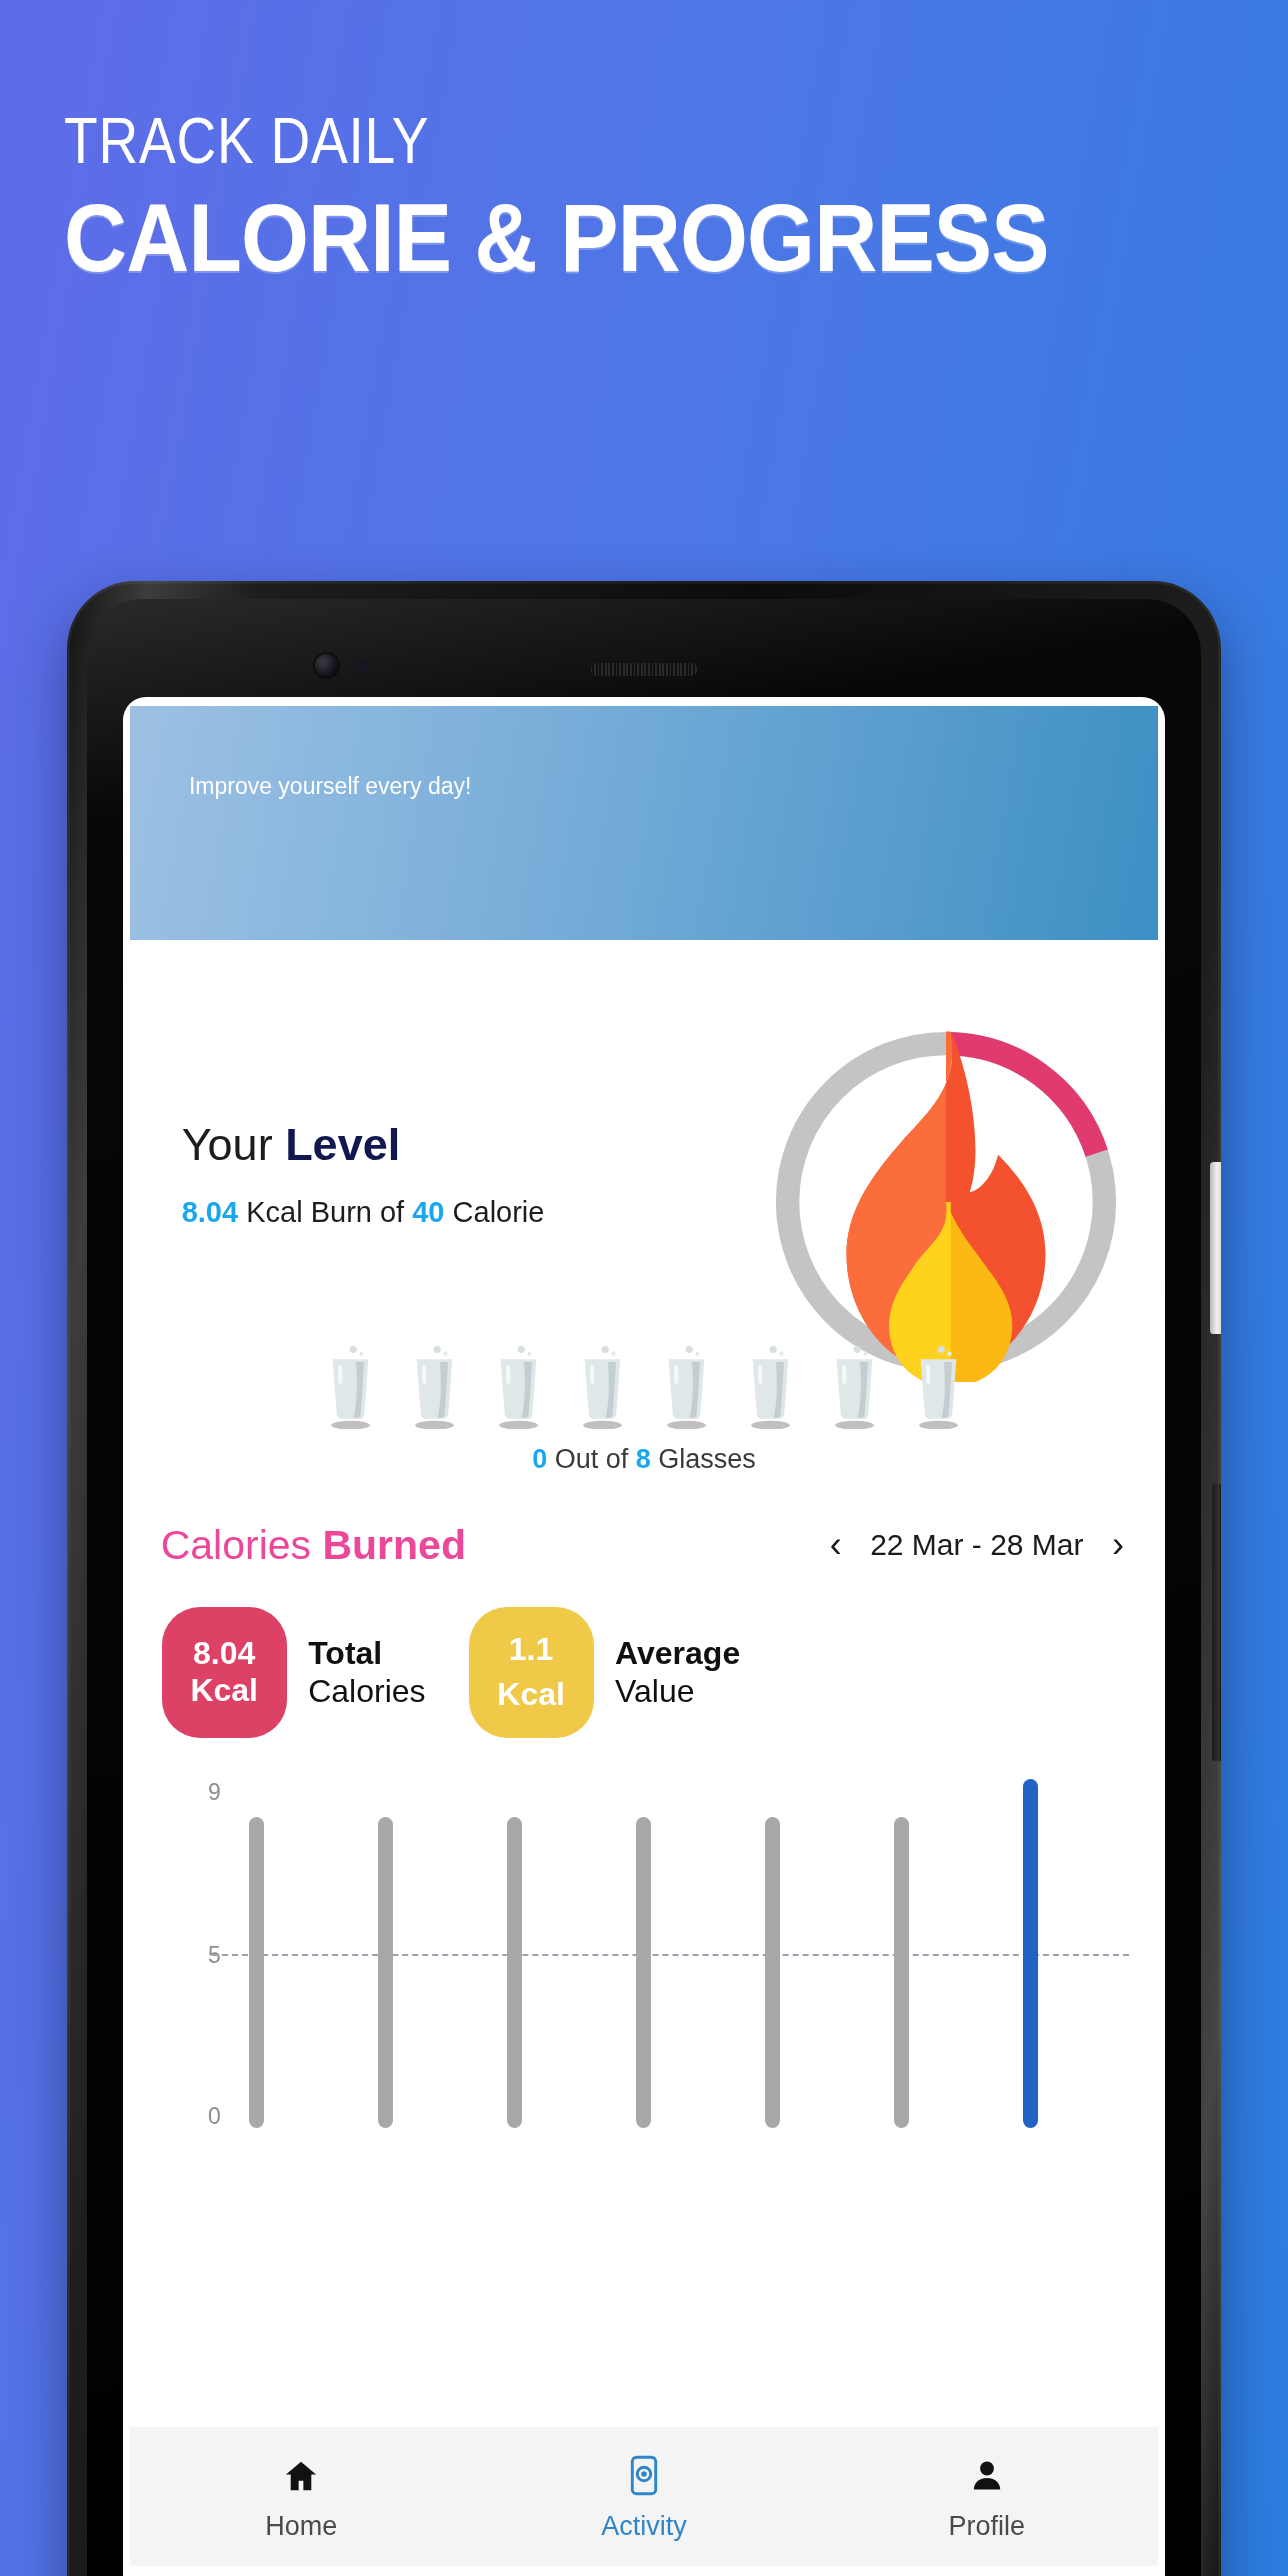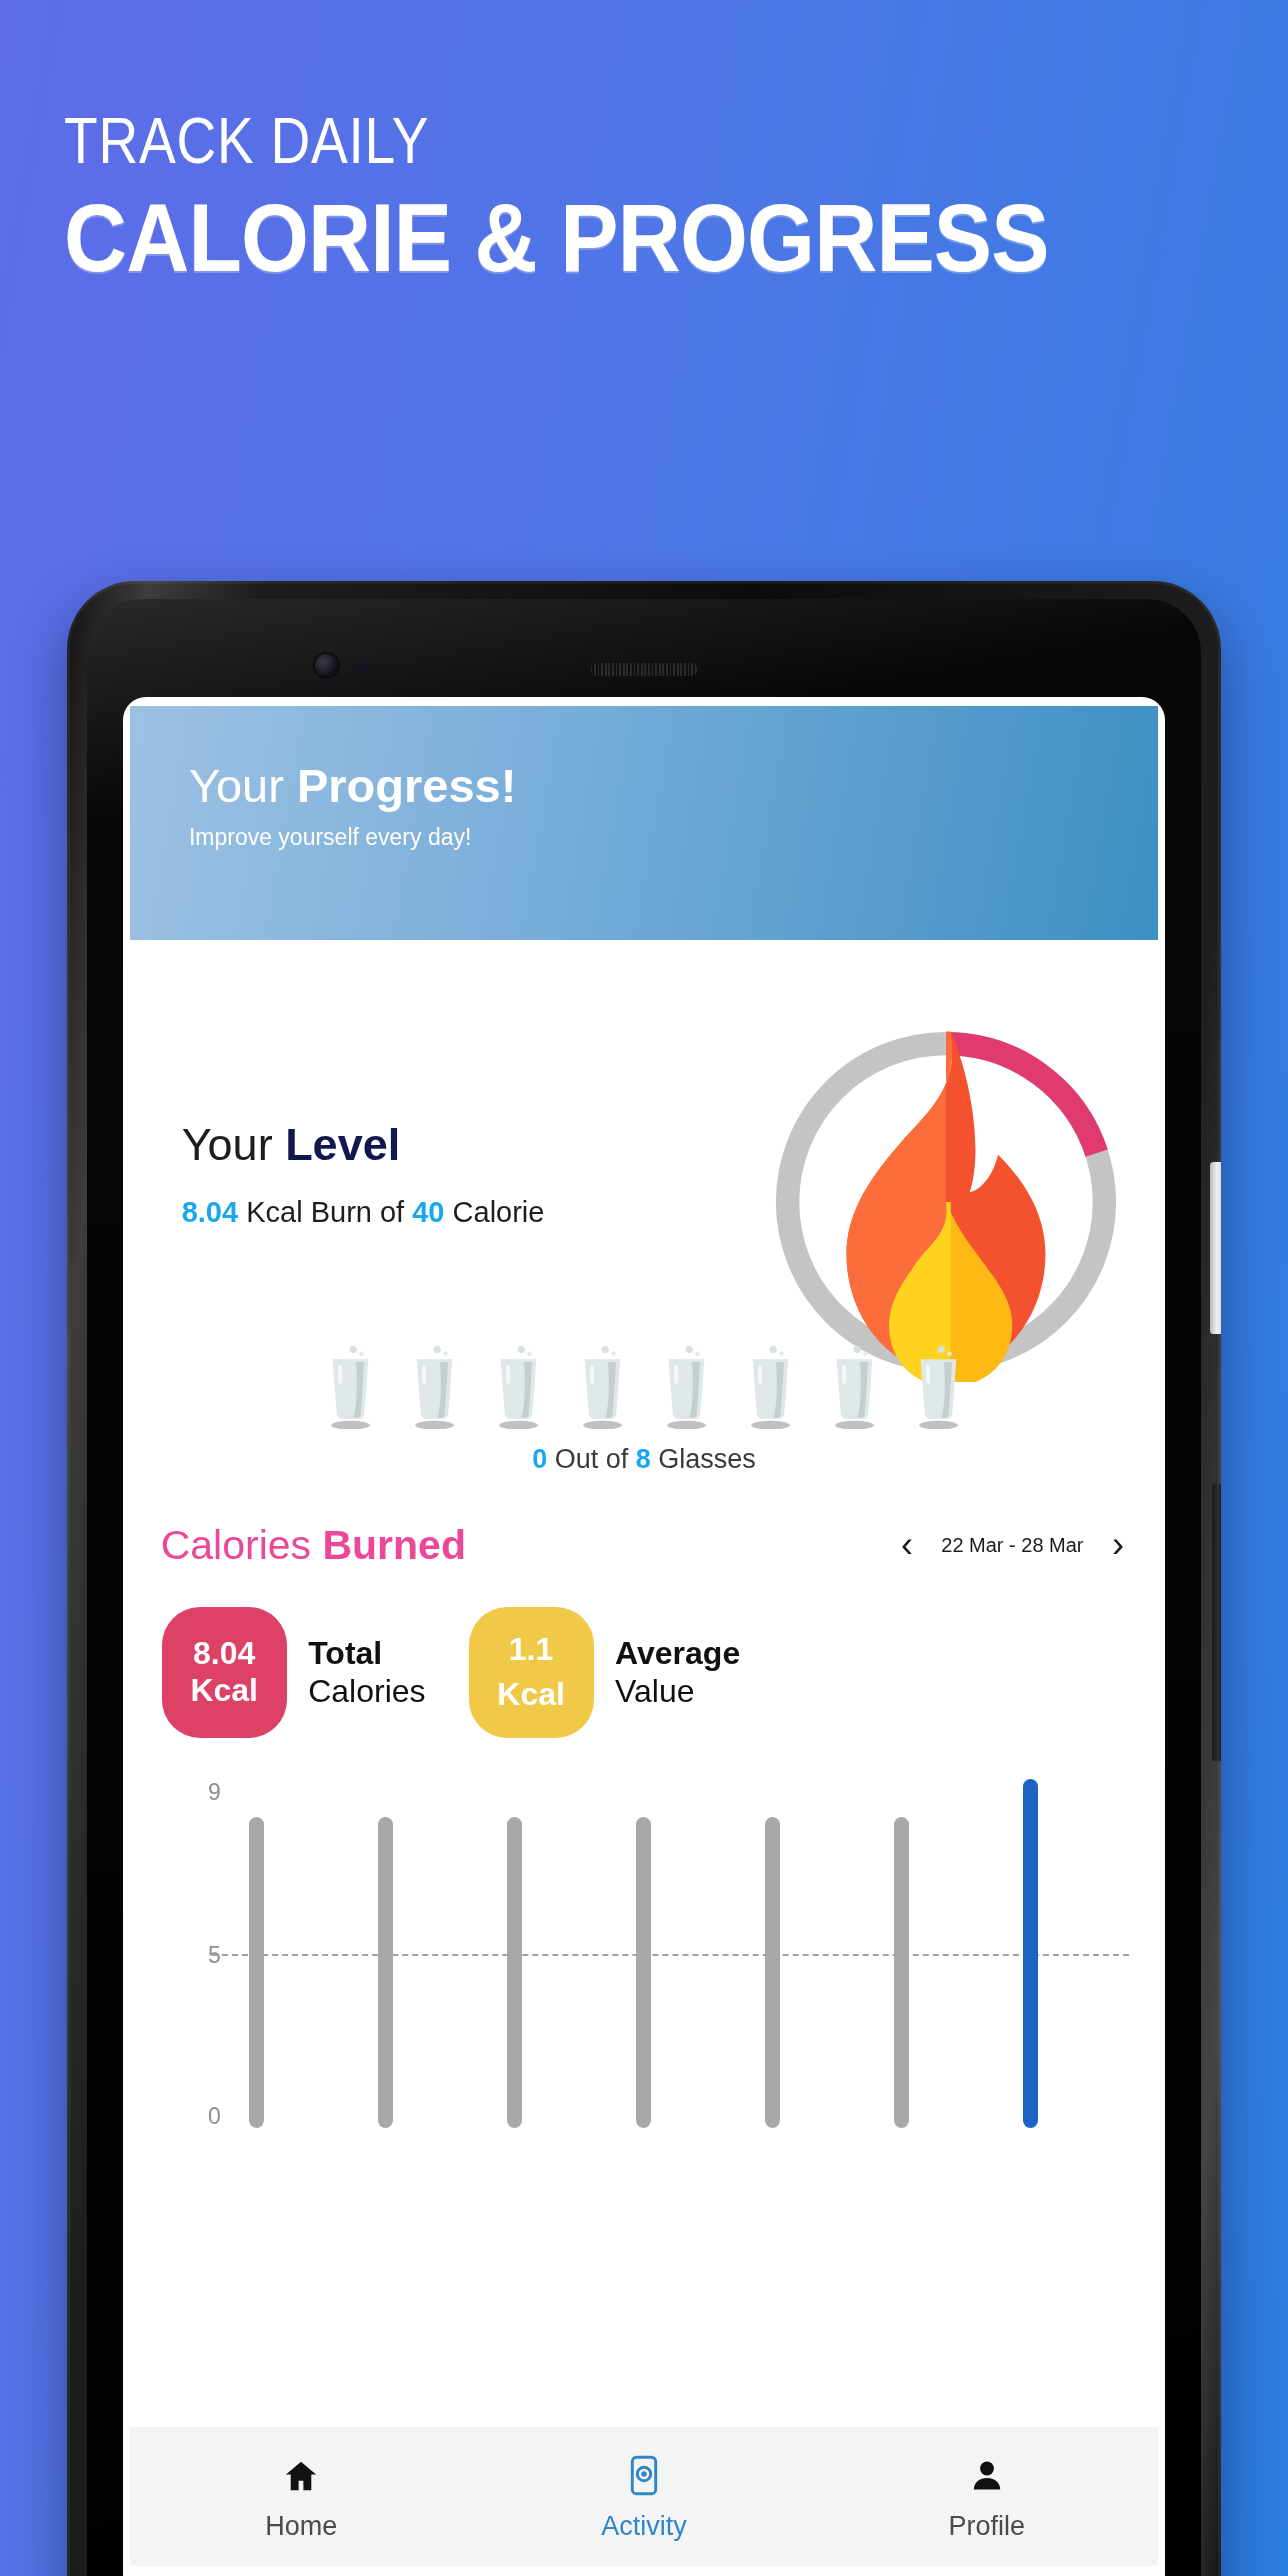--- a/index.html
+++ b/index.html
@@ -103,21 +103,21 @@
   .glass-caption b { color:#1aa7f0; font-weight:700; }
 
   
   .cal-head {
     display:flex; align-items:center; margin-top:47px; padding:0 36px 0 38px;
   }
   .cal-title { font-size:41px; color:#ec4899; font-weight:400; white-space:nowrap; }
   .cal-title b { font-weight:700; }
   .date-nav { display:flex; align-items:center; gap:23px; margin-left:auto; }
   .nav-arrow { font-size:36px; color:#1b1b1b; line-height:1; padding:3.6px 5.4px; }
-  .date-range { font-size:20px; color:#1b1b1b; white-space:nowrap; }
+  .date-range { font-size:30px; color:#1b1b1b; white-space:nowrap; }
 
   
   .stats { display:flex; margin-top:38px; padding:0 0 0 39px; gap:43px; }
   .stat { display:flex; align-items:center; gap:21.5px; }
   .pill {
     width:125px; height:131px; border-radius:38px;
     display:flex; flex-direction:column; align-items:center; justify-content:center;
     color:#ffffff; font-size:32px; font-weight:700; line-height:1.15;
   }
   .pill.total { background:#dd4165; }
@@ -160,23 +160,20 @@
 
 <div class="phone">
   <div class="phone-inner">
     <div class="cam"></div>
     <div class="cam2"></div>
     <div class="speaker"></div>
 
     <div class="screen">
 
       <div class="banner">
-        <div class="banner-title">
-          <span>Your </span><b>Progress!</b>
-        </div>
         <div class="banner-sub">Improve yourself every day!</div>
       </div>
 
       <div class="level-row">
         <div class="level-text">
           <div class="level-title">
             <span>Your </span><b>Level</b>
           </div>
           <div class="level-sub">
             <b>8.04</b><span> Kcal Burn of </span><b>40</b><span> Calorie</span>

